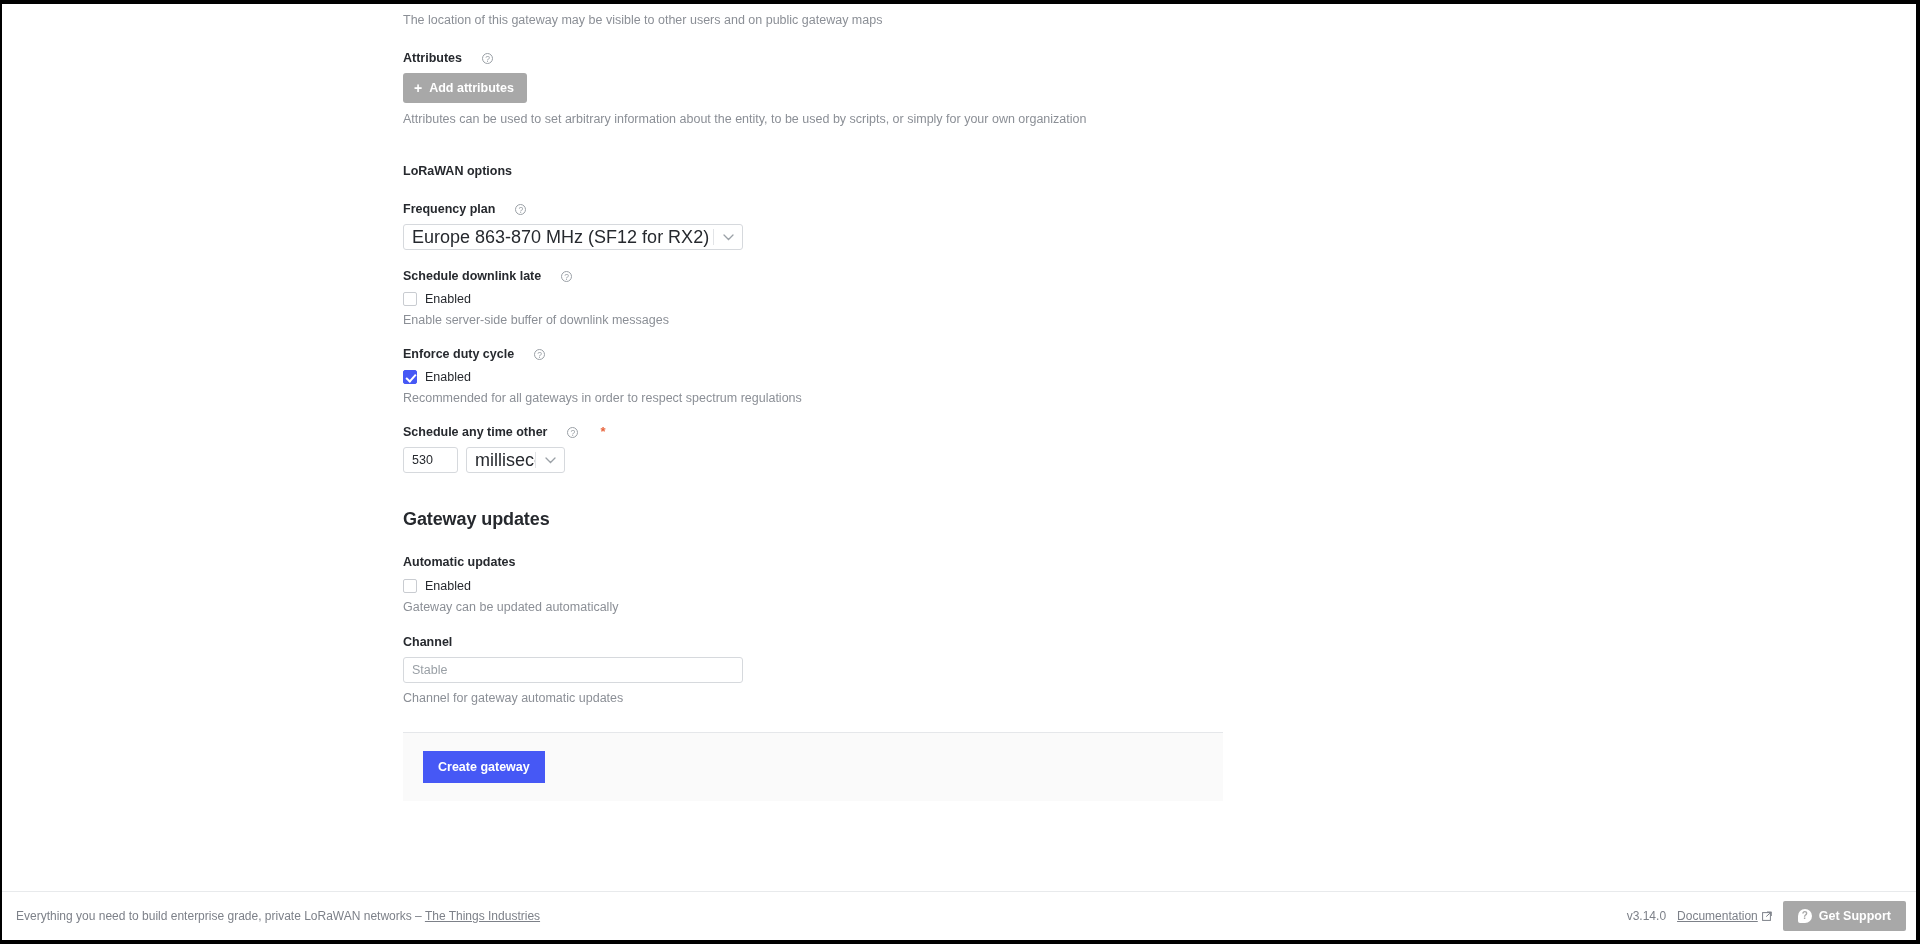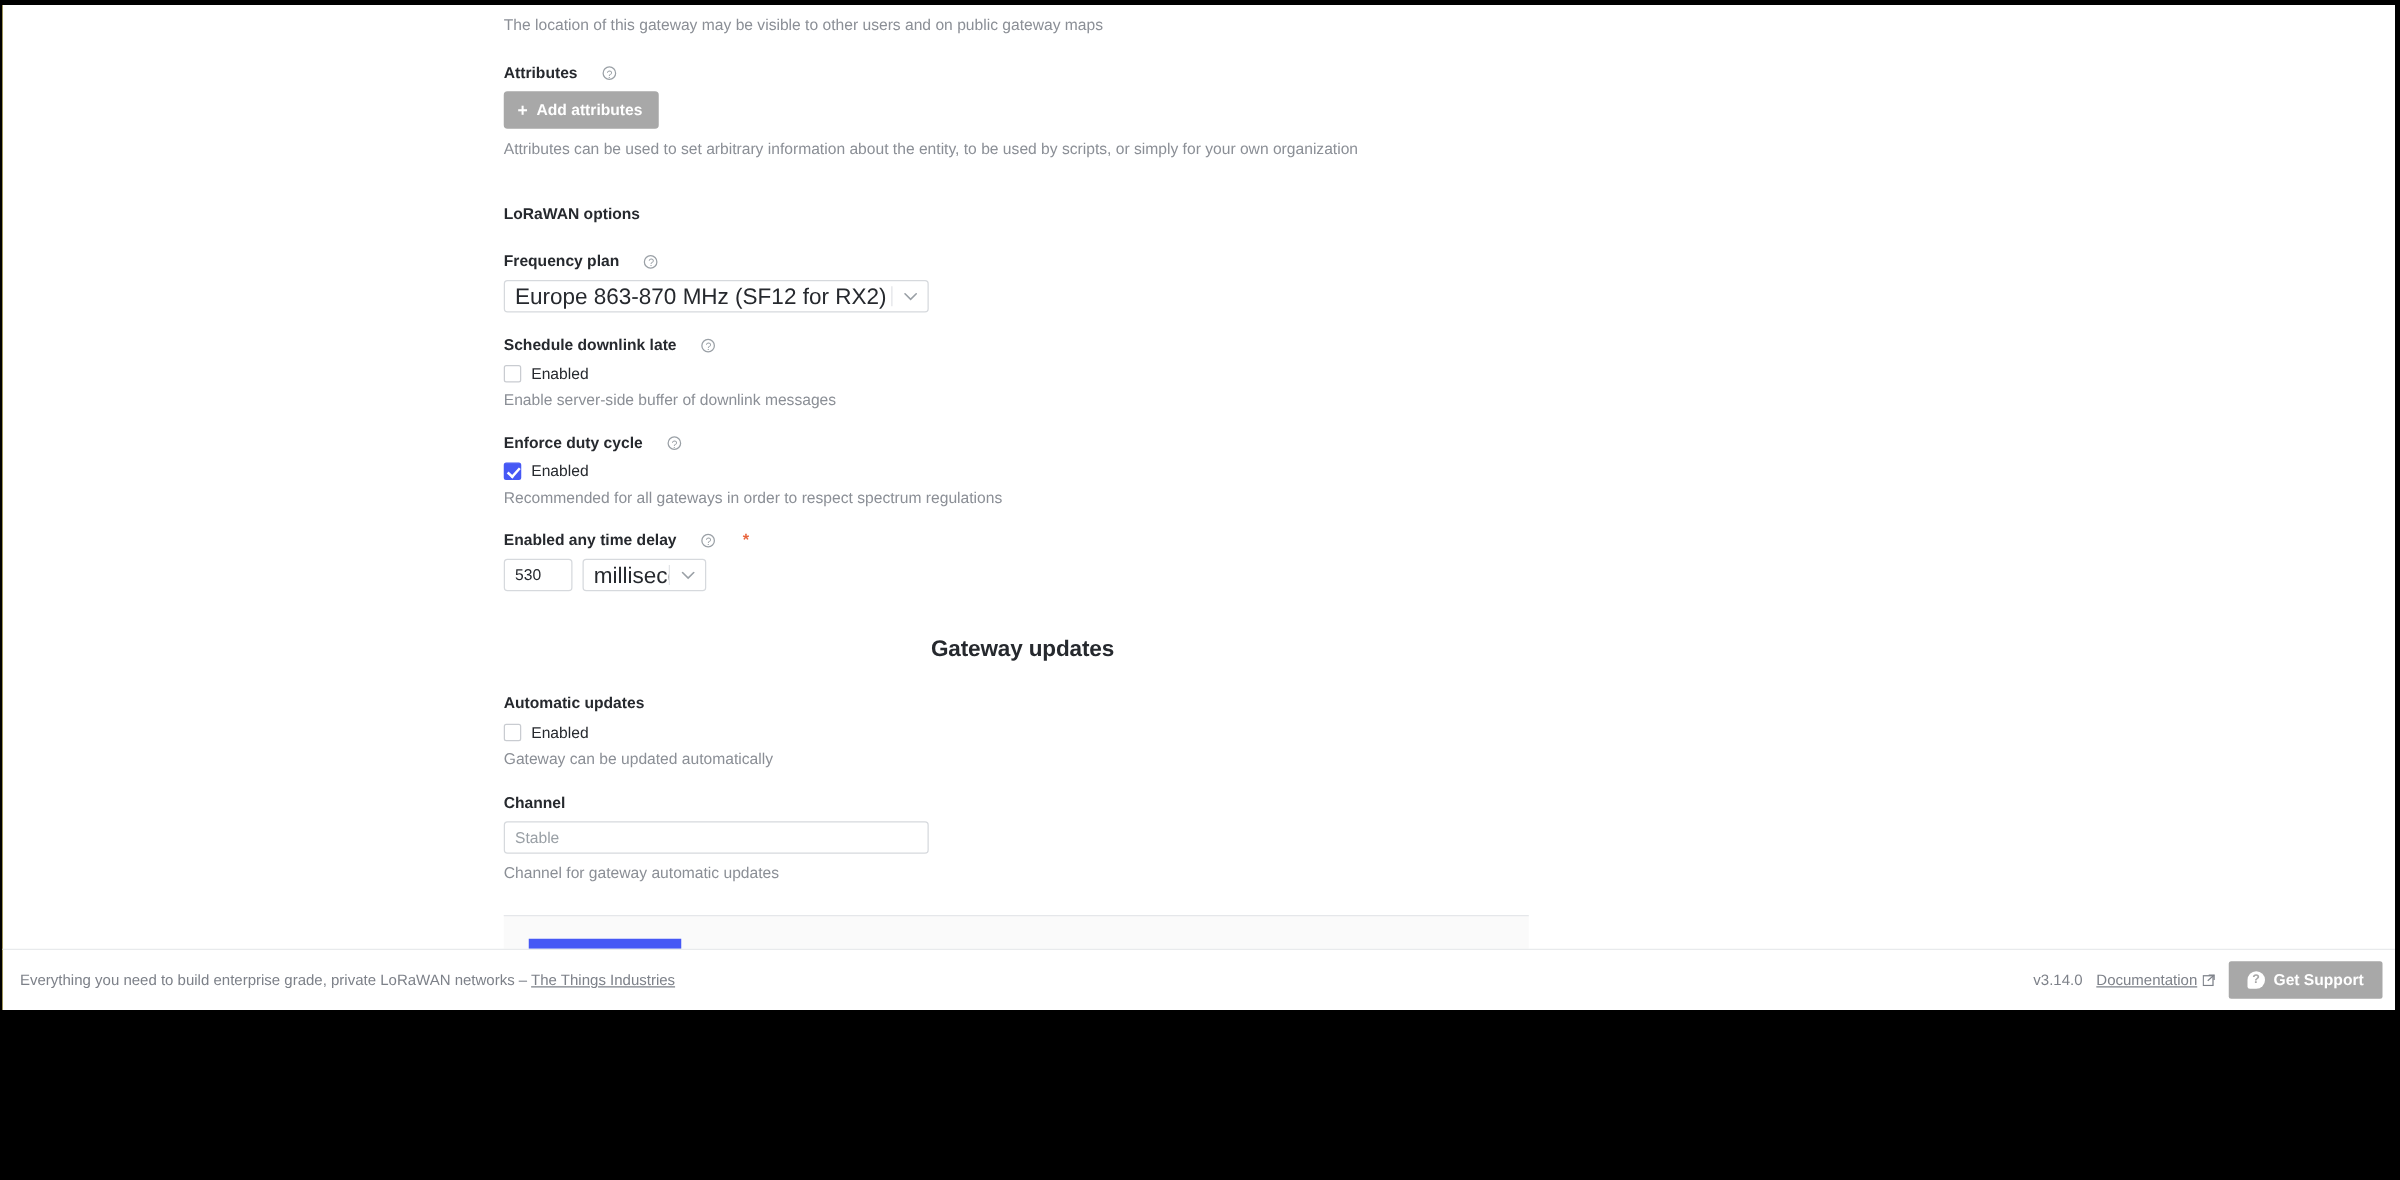--- a/index.html
+++ b/index.html
@@ -13,22 +13,22 @@
     overflow: hidden;
     font-family: "Liberation Sans", sans-serif;
   }
 
   
   .viewport {
     position: absolute;
     left: 2px;
     top: 4px;
     width: 1914px;
-    height: 804px;
-    background: #fde047;
+    height: 936px;
+    background: #f9a8d4;
     overflow: hidden;
   }
 
   
   .form-area {
     position: absolute;
     left: 0;
     top: 0;
     right: 0;
     bottom: 48px;
@@ -370,39 +370,39 @@
         <span class="q-icon">?</span>
       </div>
       <div class="cb-row" style="margin-top:8px;">
         <span class="cb checked"></span>
         <span class="cb-label">Enabled</span>
       </div>
       <div class="hint" style="margin-top:6px;">Recommended for all gateways in order to respect spectrum regulations</div>
 
       
       <div class="field-label" style="margin-top:18px;">
-        <span>Enabled any time delay</span>
+        <span>Schedule any time other</span>
         <span class="q-icon">?</span>
         <span class="req-star">*</span>
       </div>
       <div style="margin-top:7px; display:flex; gap:8px; align-items:center;">
         <input class="num-input" type="text" value="530" style="">
         <div class="select-box unit-select">
           <span class="select-value">milliseconds</span>
           <span class="select-divider"></span>
           <span class="chevron">
             <svg width="11" height="7" viewBox="0 0 11 7">
                 <path d="M1 1l4.5 4.5L10 1" stroke="#9aa0a6" stroke-width="1.3" fill="none" stroke-linecap="round"></path>
               </svg>
           </span>
         </div>
       </div>
 
       
-      <div class="heading" style="margin-top:36px;text-align:center;">Gateway updates</div>
+      <div class="heading" style="margin-top:36px;">Gateway updates</div>
 
       
       <div class="field-label" style="margin-top:24px;">
         <span>Automatic updates</span>
       </div>
       <div class="cb-row" style="margin-top:9px;">
         <span class="cb"></span>
         <span class="cb-label">Enabled</span>
       </div>
       <div class="hint" style="margin-top:6px;">Gateway can be updated automatically</div>

